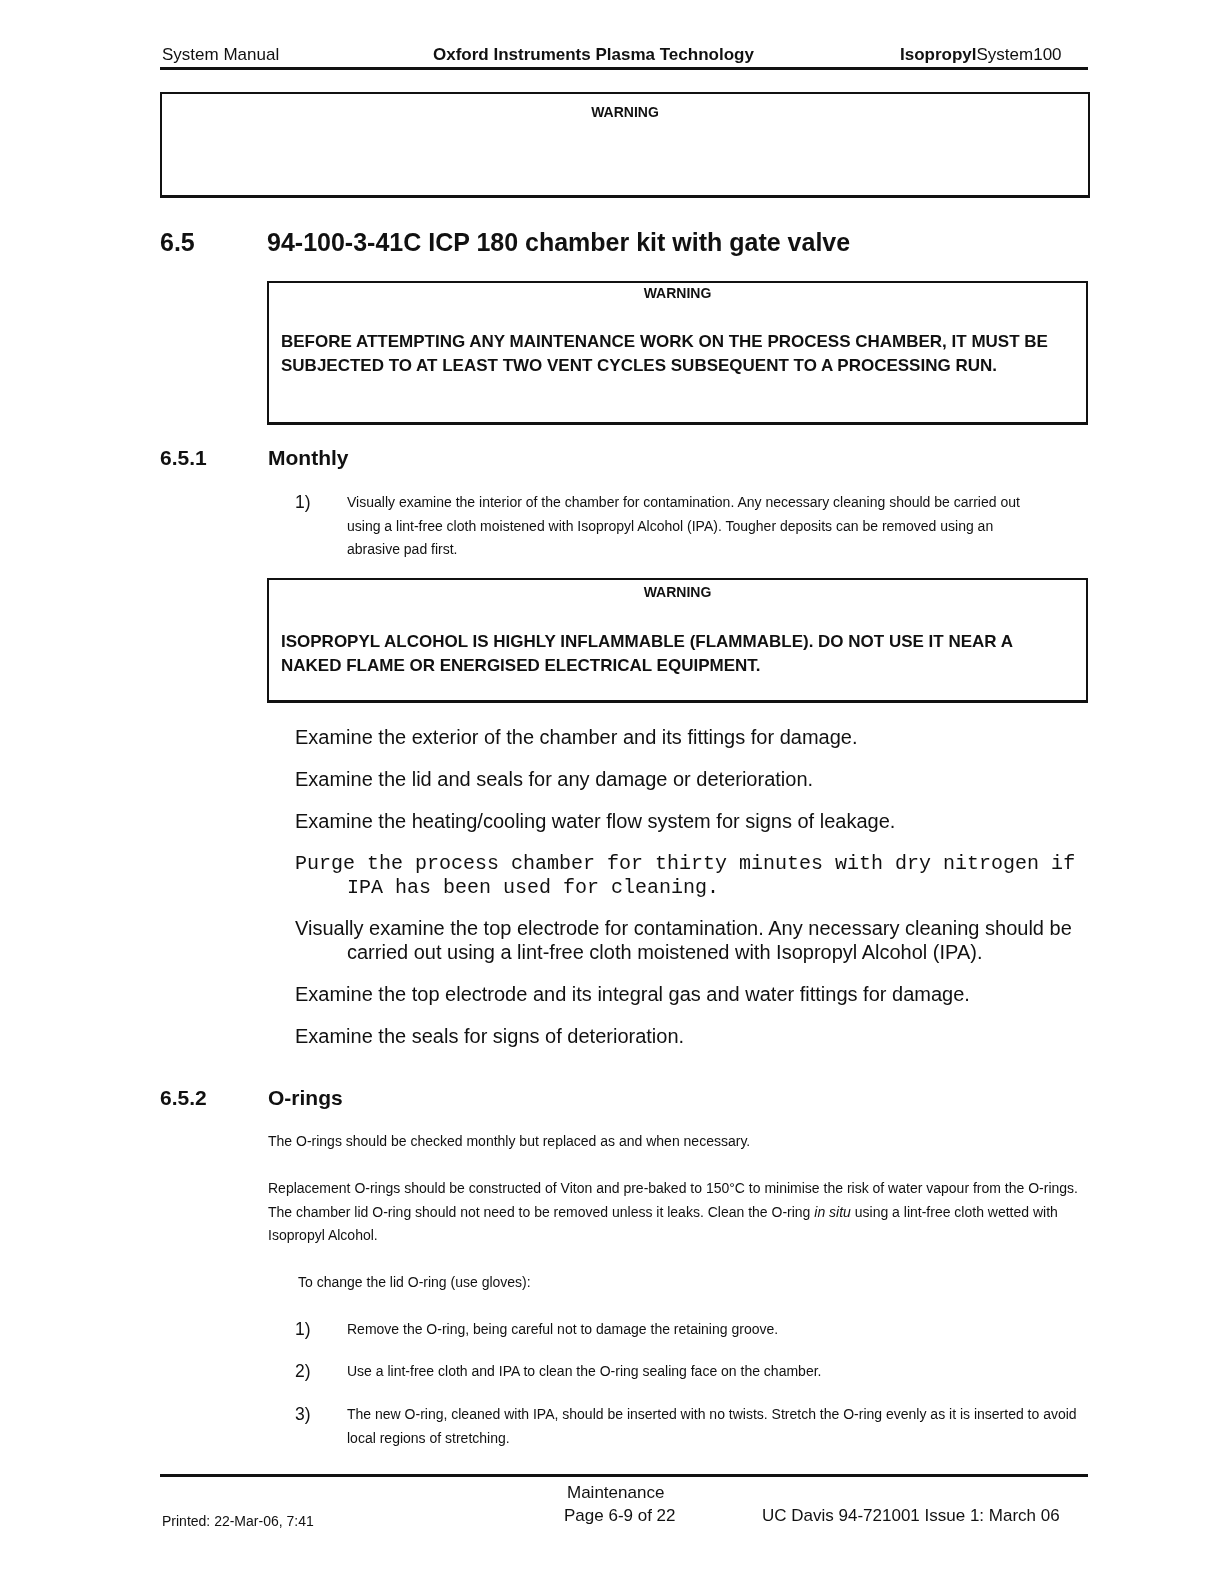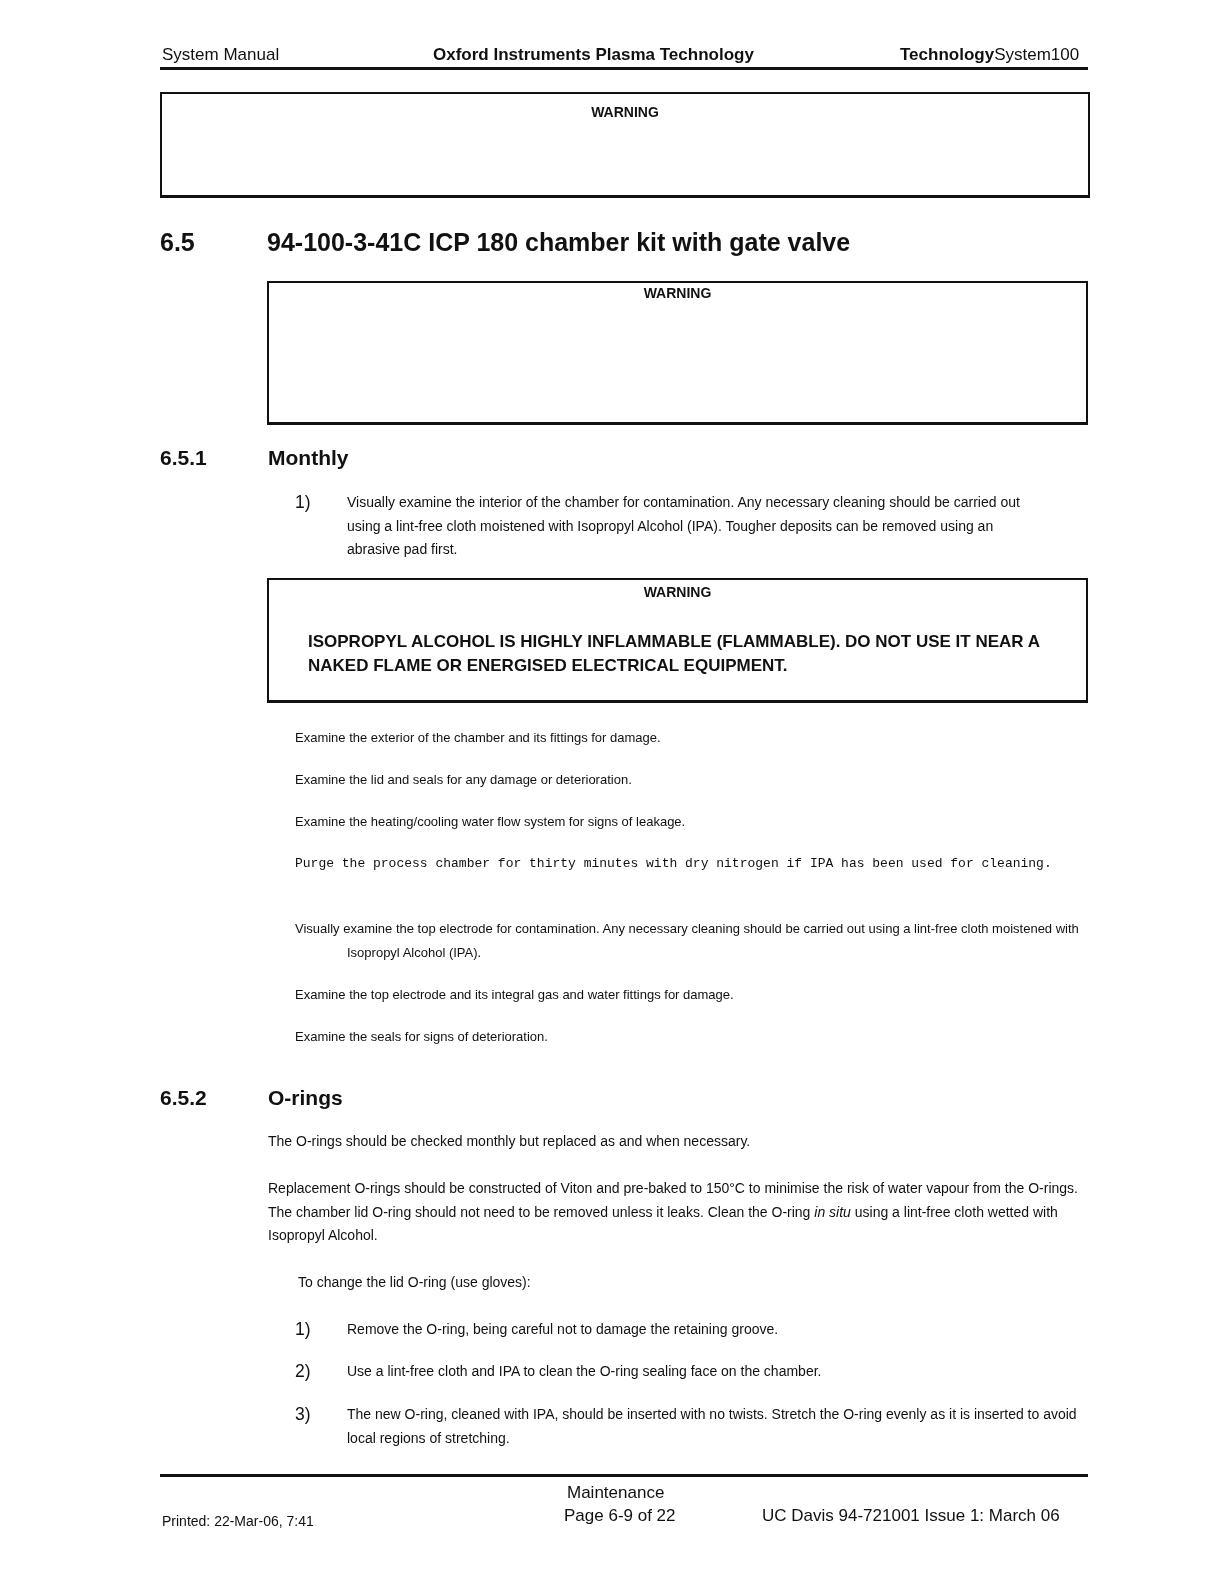--- a/index.html
+++ b/index.html
@@ -20,53 +20,54 @@
 
   .h1num, .h1title { position: absolute; top: 228px; font-weight: bold; font-size: 25px; }
   .h1num { left: 160px; }
   .h1title { left: 267px; }
   .h2num, .h2title { position: absolute; font-weight: bold; font-size: 21px; }
   .h2num { left: 160px; }
   .h2title { left: 268px; }
 
   .body-text { position: absolute; font-size: 14px; line-height: 23.5px; }
   .numlabel { position: absolute; font-size: 17.5px; line-height: 23.5px; }
-  .hang { position: absolute; font-size: 13px; line-height: 23.5px; text-indent: -53px; padding-left: 53px; }
+  .hang { position: absolute; font-size: 20px; line-height: 23.5px; text-indent: -53px; padding-left: 53px; }
 
   .footer { position: absolute; font-size: 17px; line-height: 22px; }
   .footer-small { font-size: 14px; }
 </style>
 </head>
 <body>
 
 <div class="abs hdr hdr-left">System Manual</div>
 <div class="abs hdr hdr-center">Oxford Instruments Plasma Technology</div>
-<div class="abs hdr hdr-right"><b>Technology</b><span>System100</span></div>
+<div class="abs hdr hdr-right"><b>Isopropyl</b><span>System100</span></div>
 <div class="abs rule-top"></div>
 
 <div class="warnbox" style="left:160px; top:92px; width:930px; height:106px;">
   <div class="warn-title" style="top:10px;">WARNING</div>
 </div>
 
 <div class="h1num">6.5</div>
 <div class="h1title">94-100-3-41C ICP 180 chamber kit with gate valve</div>
 
 <div class="warnbox" style="left:267px; top:281px; width:821px; height:144px;">
   <div class="warn-title" style="top:2px;">WARNING</div>
+  <div class="warn-body" style="left:12px; top:47px; width:790px;">BEFORE ATTEMPTING ANY MAINTENANCE WORK ON THE PROCESS CHAMBER, IT MUST BE SUBJECTED TO AT LEAST TWO VENT CYCLES SUBSEQUENT TO A PROCESSING RUN.</div>
 </div>
 
 <div class="h2num" style="top:446px;">6.5.1</div>
 <div class="h2title" style="top:446px;">Monthly</div>
 
 <div class="numlabel" style="left:295px; top:491px;">1)</div>
 <div class="body-text" style="left:347px; top:491px; width:700px;">Visually examine the interior of the chamber for contamination. Any necessary cleaning should be carried out using a lint-free cloth moistened with Isopropyl Alcohol (IPA). Tougher deposits can be removed using an abrasive pad first.</div>
 
 <div class="warnbox" style="left:267px; top:578px; width:821px; height:125px;">
   <div class="warn-title" style="top:4px;">WARNING</div>
-  <div class="warn-body" style="left:12px; top:50px; width:760px;margin-left:27px;">ISOPROPYL ALCOHOL IS HIGHLY INFLAMMABLE (FLAMMABLE). DO NOT USE IT NEAR A NAKED FLAME OR ENERGISED ELECTRICAL EQUIPMENT.</div>
+  <div class="warn-body" style="left:12px; top:50px; width:760px;">ISOPROPYL ALCOHOL IS HIGHLY INFLAMMABLE (FLAMMABLE). DO NOT USE IT NEAR A NAKED FLAME OR ENERGISED ELECTRICAL EQUIPMENT.</div>
 </div>
 
 <div class="hang" style="left:295px; top:726px; width:780px;">Examine the exterior of the chamber and its fittings for damage.</div>
 <div class="hang" style="left:295px; top:768px; width:780px;">Examine the lid and seals for any damage or deterioration.</div>
 <div class="hang" style="left:295px; top:810px; width:780px;">Examine the heating/cooling water flow system for signs of leakage.</div>
 <div class="hang" style="left:242px; top:852px; width:825px; padding-left:53px; text-indent:0;font-family:Liberation Mono, monospace;">
   <div style="text-indent:0; padding-left:52px; margin-left:-0px;">
       <span style="display:block; text-indent:-52px;">Purge the process chamber for thirty minutes with dry nitrogen if IPA has been used for cleaning.</span>
     </div>
 </div>

